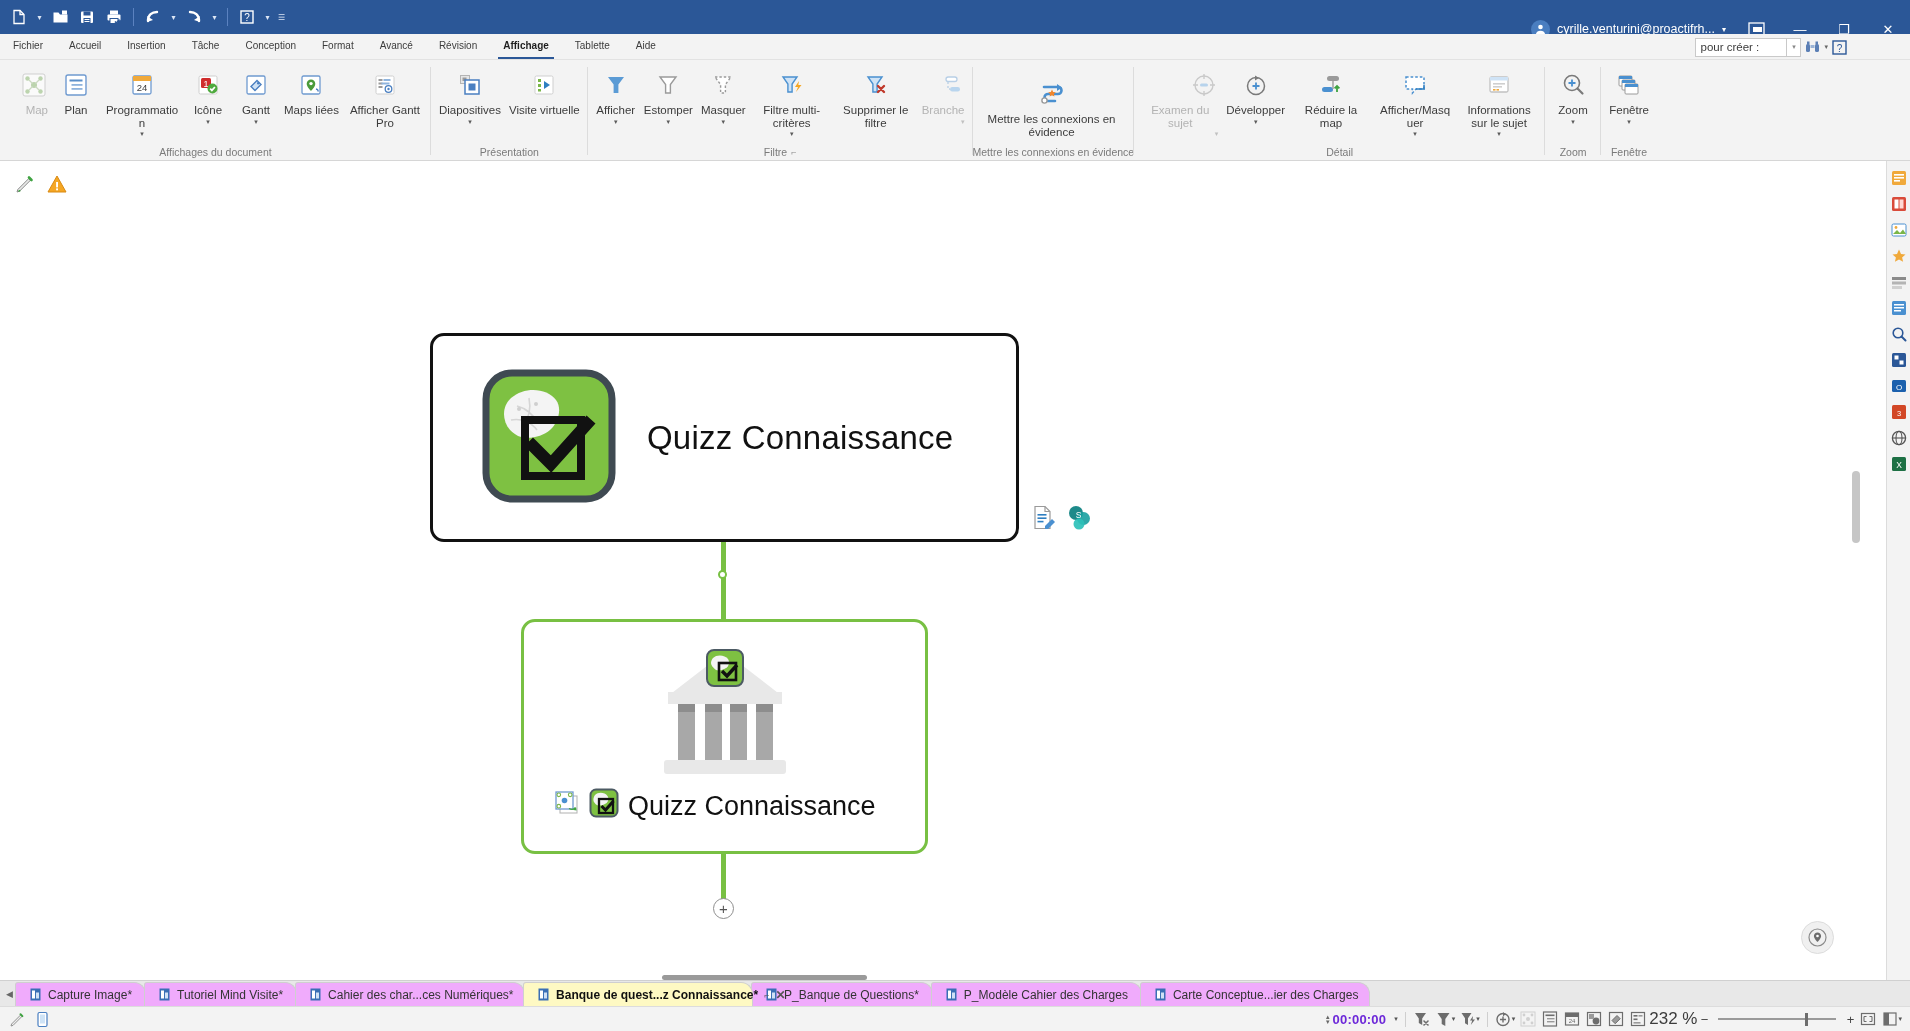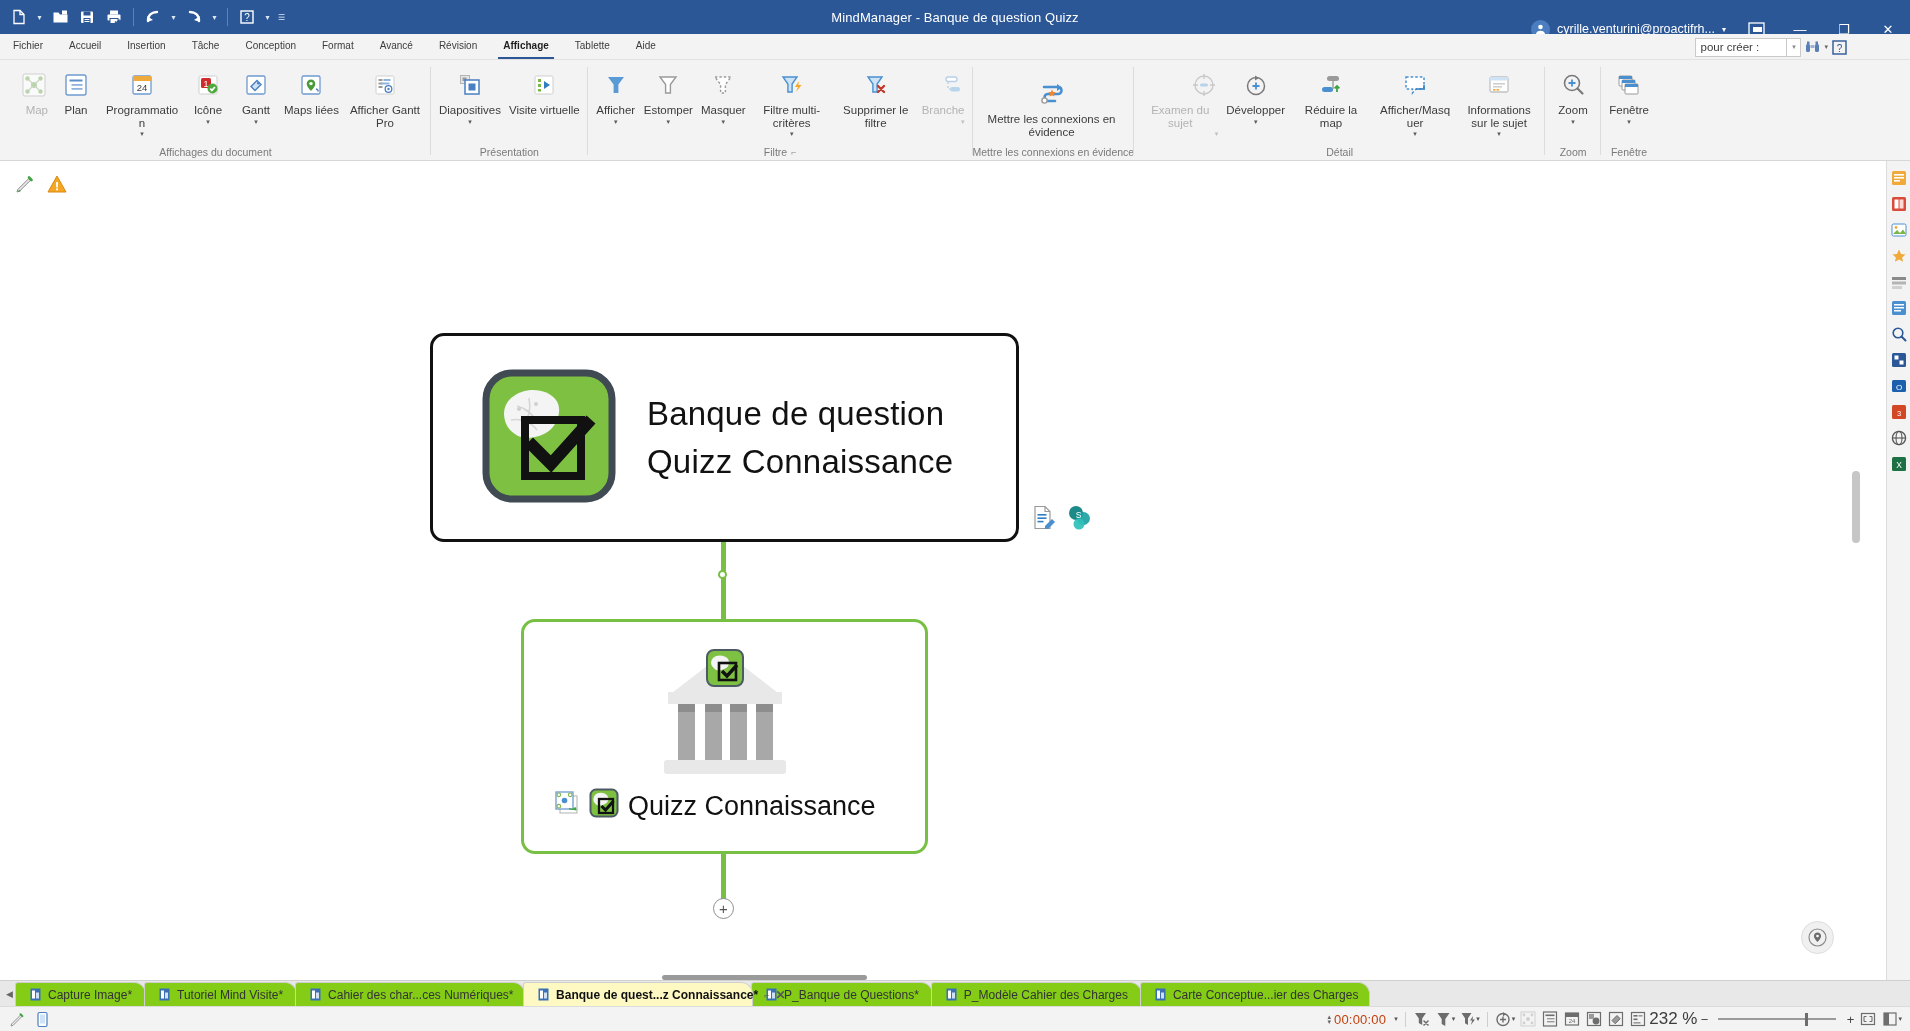--- a/index.html
+++ b/index.html
@@ -156,38 +156,38 @@
 
   
   .doctabs{
     height:26px; background:#e8e8e8; display:flex; align-items:flex-end;
     border-top:1px solid #d0d0d0; padding-left:4px;
   }
   .tab-arrow{ width:11px; height:24px; display:flex; align-items:center; justify-content:center;
     font-size:9px; color:#666; cursor:pointer; }
   .dtab{
     height:24px; display:flex; align-items:center; gap:6px; padding:0 13px;
-    background:#84cc16; border:1px solid #cfcfcf; border-bottom:none;
+    background:#f0abfc; border:1px solid #cfcfcf; border-bottom:none;
     border-radius:3px 12px 0 0; margin-right:-2px; font-size:12px; color:#333; cursor:pointer;
     max-width:230px; white-space:nowrap;
   }
   .dtab.active{ background:#fef9c3; font-weight:bold; color:#111; z-index:3; }
   .dtab .dt-ico{ width:13px; height:15px; display:flex; align-items:center; justify-content:center; flex:0 0 auto; }
   .dt-x{ font-size:12px; color:#555; cursor:pointer; }
   .dt-restore{ font-size:9px; color:#555; cursor:pointer; }
 
   
   .statusbar{
     height:25px; background:#f3f3f3; display:flex; align-items:center;
     border-top:1px solid #dcdcdc; padding:0 6px; gap:2px;
   }
   .sb-ico{ width:22px; height:21px; display:flex; align-items:center; justify-content:center; cursor:pointer; }
   .sb-ico.dis{ opacity:.38; cursor:default; }
   .sb-caret{ font-size:7px; color:#555; margin:0 2px 0 -3px; cursor:pointer; }
-  .sb-timer{ font-size:13px; font-weight:normal; color:#c2410c; letter-spacing:.2px; }
+  .sb-timer{ font-size:13px; font-weight:bold; color:#6d28d9; letter-spacing:.2px; }
   .sb-spin{ display:flex; flex-direction:column; line-height:5px; font-size:7px; color:#666; margin-right:3px; cursor:pointer; }
   .sb-sep{ width:1px; height:15px; background:#cfcfcf; margin:0 5px; }
   .zoom-pct{ font-size:17px; color:#3c3c3c; min-width:38px; text-align:right; }
   .zoom-slider{ width:118px; height:14px; position:relative; margin:0 7px; cursor:pointer; }
   .zoom-track{ position:absolute; left:0; right:0; top:6px; height:1.5px; background:#9a9a9a; }
   .zoom-thumb{ position:absolute; left:73%; top:1px; width:3.5px; height:13px; background:#6d6d6d; }
   .zoom-pm{ font-size:13px; color:#444; cursor:pointer; width:14px; text-align:center; }
   .sb-left{ display:flex; align-items:center; gap:3px; }
   .sb-right{ margin-left:auto; display:flex; align-items:center; }
 </style>
@@ -245,21 +245,20 @@
     <div class="qat-btn">
       <svg width="16" height="16" viewBox="0 0 16 16">
           <rect x="2" y="2" width="12" height="12" fill="none" stroke="#fff" stroke-width="1.4"></rect>
           <text x="8" y="12" font-size="10" fill="#fff" text-anchor="middle" font-family="Liberation Sans">?</text>
         </svg>
     </div>
     <div class="qat-caret">▾</div>
     <div class="qat-caret">☰</div>
   </div>
 
-  <div class="title-text">MindManager - Banque de question Quizz</div>
 
   <div class="tb-right">
     <div class="acct">
       <span class="acct-av">
         <svg width="13" height="13" viewBox="0 0 13 13">
             <circle cx="6.5" cy="4" r="2.3" fill="#fff"></circle>
             <path d="M1.8 12c0-2.8 2.1-4.3 4.7-4.3S11.2 9.2 11.2 12z" fill="#fff"></path>
           </svg>
       </span>
       <span>cyrille.venturini@proactifrh...</span>
@@ -651,21 +650,20 @@
           <path d="M30 30c14-12 36-10 45 2 6 8 3 22-6 30-8 7-22 10-32 6-10-5-14-14-14-22 0-7 3-12 7-16z" fill="#f4f4f4"></path>
           <path d="M36 38c8 2 16 8 20 16M48 30c2 10 0 20-6 28M30 52c10-2 20 2 26 10" stroke="#d6d6d6" stroke-width="1.6" fill="none"></path>
           <circle cx="38" cy="41" r="2" fill="#cfcfcf"></circle>
             <circle cx="55" cy="36" r="2" fill="#cfcfcf"></circle>
             <circle cx="44" cy="57" r="2" fill="#cfcfcf"></circle>
           <rect x="44" y="52" width="56" height="56" fill="none" stroke="#111" stroke-width="8"></rect>
           <path d="M52 78l18 18 36-40" fill="none" stroke="#111" stroke-width="12" stroke-linecap="square"></path>
         </svg>
       </div>
       <div>
-        <div class="root-title">Banque de question</div>
         <div class="root-title">Quizz Connaissance</div>
       </div>
     </div>
 
     <div class="topic-icons" style="left:1030px; top:343px;">
       <span>
         <svg width="27" height="27" viewBox="0 0 27 27">
             <path d="M5 2.5h10l5 5v17H5z" fill="#fff" stroke="#9a9a9a" stroke-width="1.2"></path>
             <path d="M15 2.5v5h5" fill="none" stroke="#9a9a9a" stroke-width="1.2"></path>
             <rect x="7.5" y="10" width="9" height="1.6" fill="#2f7fc1"></rect>

